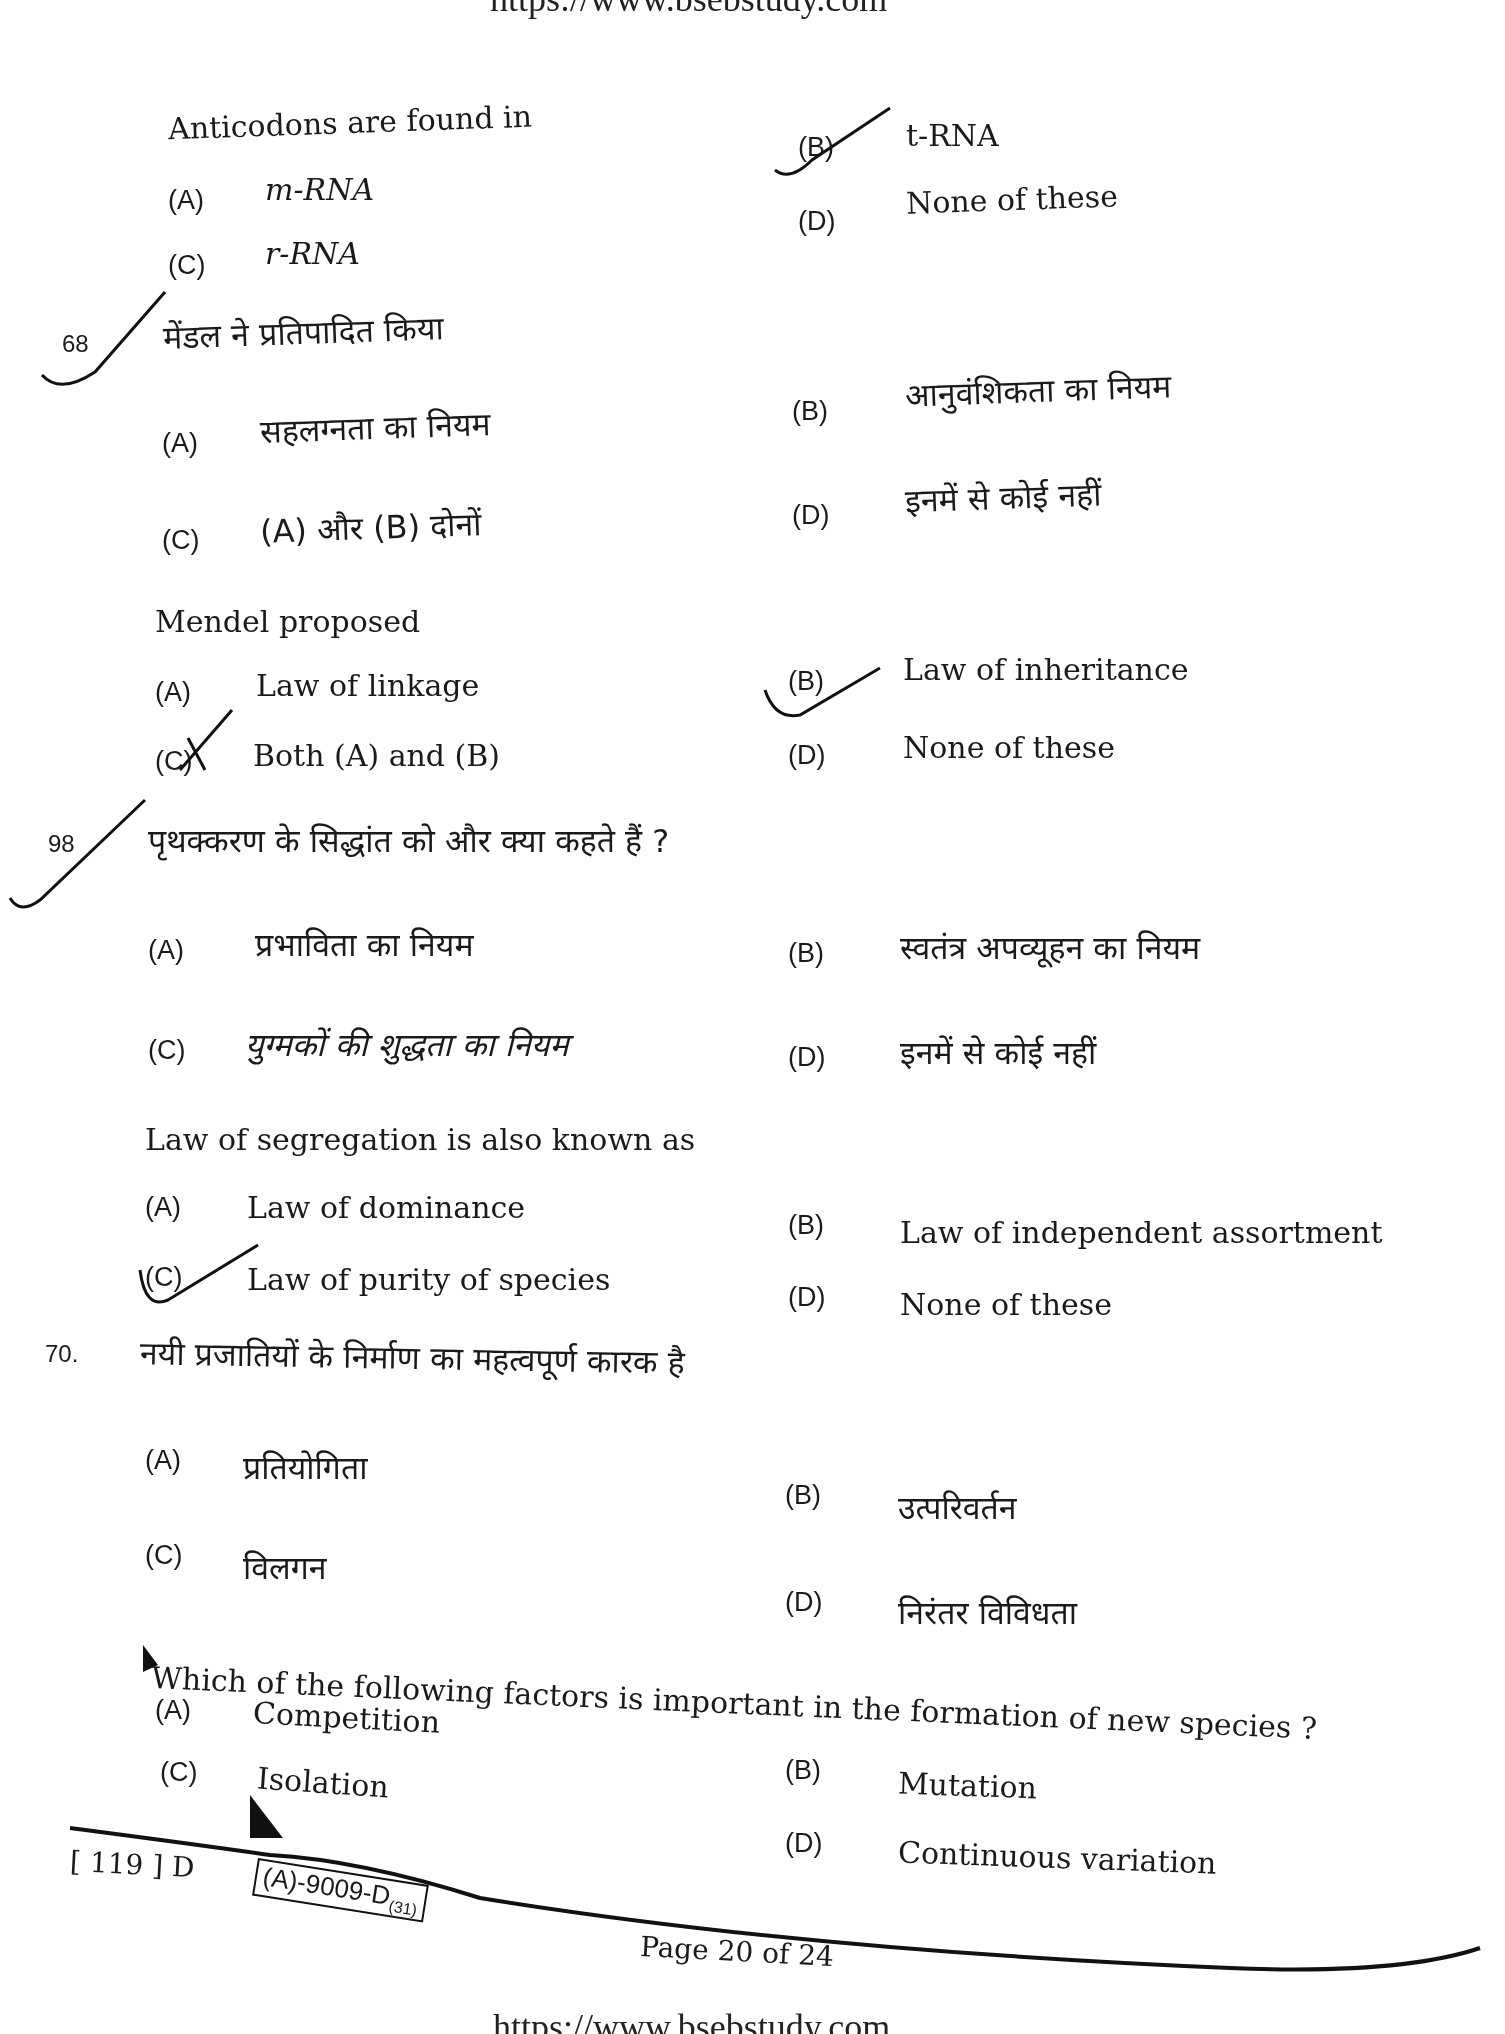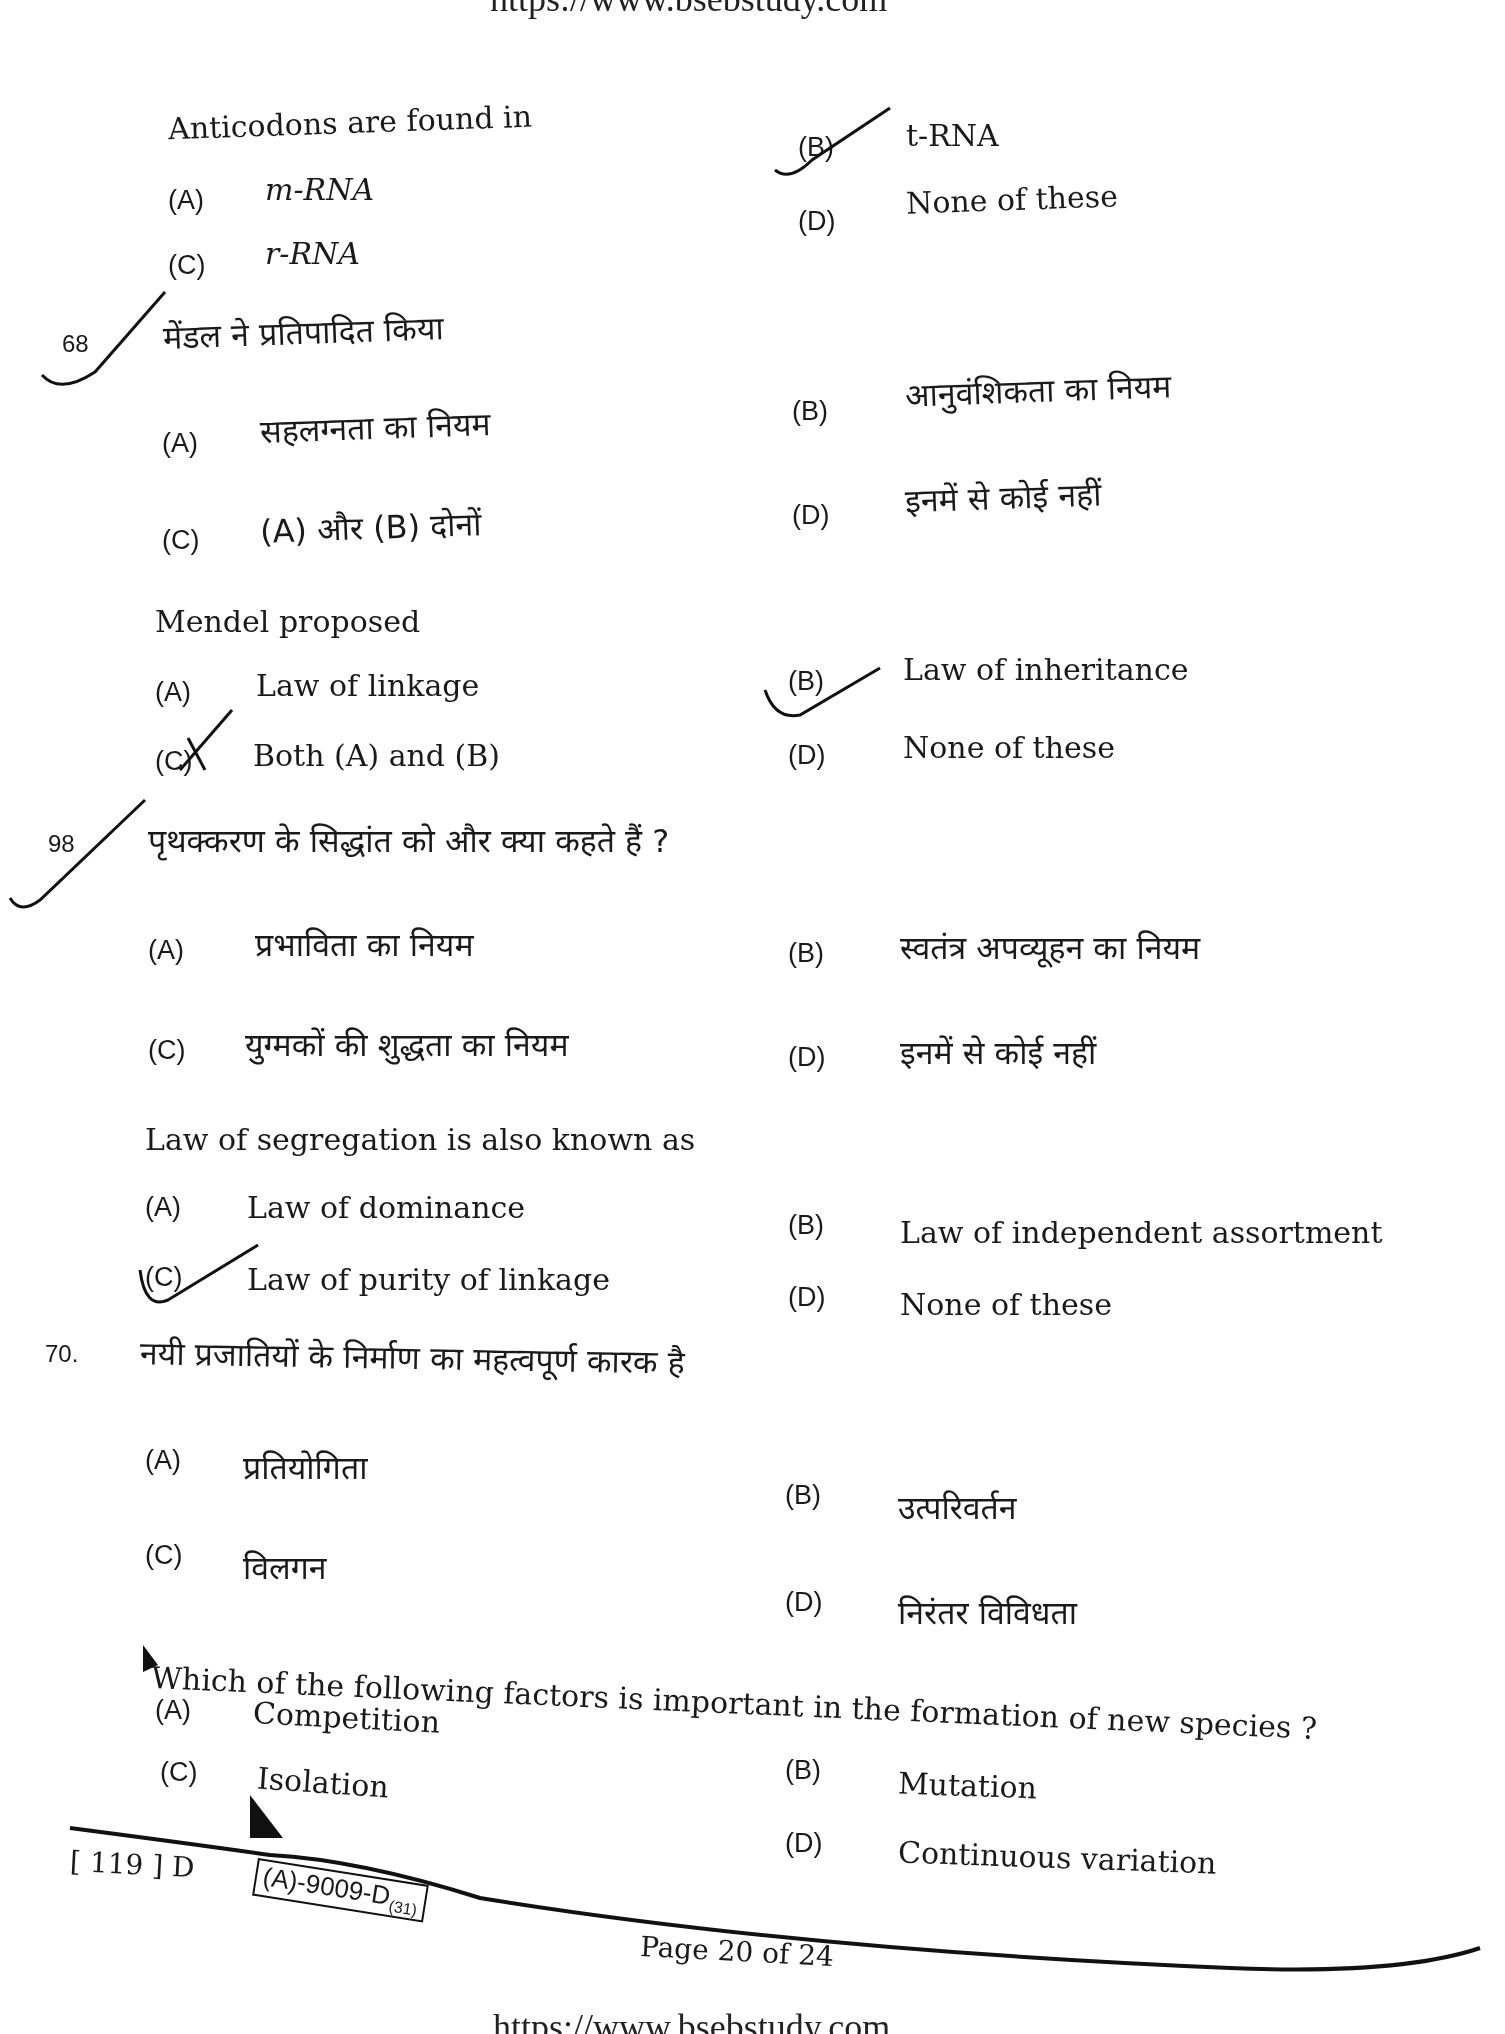--- a/index.html
+++ b/index.html
@@ -55,31 +55,31 @@
 <div class="abs lbl" style="left:788px; top:740px;">(D)</div>
 <div class="abs opt-en" style="left:903px; top:730px;">None of these</div>
 
 <div class="abs qnum" style="left:48px; top:830px;">98</div>
 <div class="abs q-hi" style="left:148px; top:818px;">पृथक्करण के सिद्धांत को और क्या कहते हैं ?</div>
 <div class="abs lbl" style="left:148px; top:935px;">(A)</div>
 <div class="abs opt-hi" style="left:255px; top:922px;">प्रभाविता का नियम</div>
 <div class="abs lbl" style="left:788px; top:938px;">(B)</div>
 <div class="abs opt-hi" style="left:900px; top:925px;">स्वतंत्र अपव्यूहन का नियम</div>
 <div class="abs lbl" style="left:148px; top:1035px;">(C)</div>
-<div class="abs opt-hi" style="left:245px; top:1022px;">युग्मकों की शुद्धता का नियम</div>
+<div class="abs opt-hi" style="left:245px; top:1022px;font-style:italic;">युग्मकों की शुद्धता का नियम</div>
 <div class="abs lbl" style="left:788px; top:1042px;">(D)</div>
 <div class="abs opt-hi" style="left:900px; top:1030px;">इनमें से कोई नहीं</div>
 
 <div class="abs q-en" style="left:145px; top:1122px;">Law of segregation is also known as</div>
 <div class="abs lbl" style="left:145px; top:1192px;">(A)</div>
 <div class="abs opt-en" style="left:247px; top:1190px;">Law of dominance</div>
 <div class="abs lbl" style="left:788px; top:1210px;">(B)</div>
 <div class="abs opt-en" style="left:900px; top:1215px;">Law of independent assortment</div>
 <div class="abs lbl" style="left:145px; top:1262px;">(C)</div>
-<div class="abs opt-en" style="left:247px; top:1262px;">Law of purity of linkage</div>
+<div class="abs opt-en" style="left:247px; top:1262px;">Law of purity of species</div>
 <div class="abs lbl" style="left:788px; top:1282px;">(D)</div>
 <div class="abs opt-en" style="left:900px; top:1287px;">None of these</div>
 
 <div class="abs qnum" style="left:45px; top:1340px;">70.</div>
 <div class="abs q-hi" style="left:140px; top:1335px; transform:rotate(1deg);">नयी प्रजातियों के निर्माण का महत्वपूर्ण कारक है</div>
 <div class="abs lbl" style="left:145px; top:1445px;">(A)</div>
 <div class="abs opt-hi" style="left:243px; top:1445px;">प्रतियोगिता</div>
 <div class="abs lbl" style="left:785px; top:1480px;">(B)</div>
 <div class="abs opt-hi" style="left:898px; top:1485px;">उत्परिवर्तन</div>
 <div class="abs lbl" style="left:145px; top:1540px;">(C)</div>

